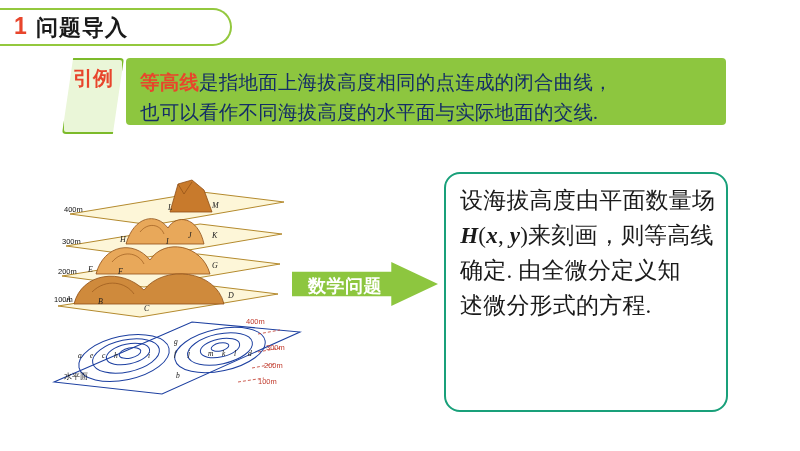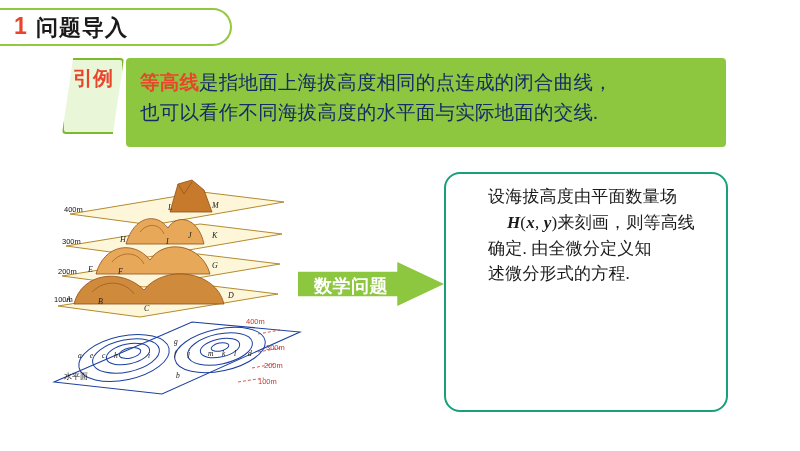--- a/index.html
+++ b/index.html
@@ -84,21 +84,21 @@
     line-height: 1.45;
     letter-spacing: 0px;
   }
 
   
   .definition-banner {
     position: absolute;
     left: 126px;
     top: 58px;
     width: 600px;
-    height: 89px;
+    height: 67px;
     background: #8dc63f;
     border-radius: 4px;
     box-sizing: border-box;
     padding: 10px 14px 0 14px;
   }
   .definition-line {
     font-size: 19.5px;
     color: #142d66;
     line-height: 1.55;
     letter-spacing: 0.2px;
@@ -114,21 +114,21 @@
     left: 52px;
     top: 172px;
     width: 250px;
     height: 225px;
   }
   .figure svg { display: block; }
 
   
   .arrow-wrap {
     position: absolute;
-    left: 298px;
+    left: 292px;
     top: 262px;
     width: 130px;
     height: 44px;
   }
   .arrow-shape {
     position: absolute;
     left: 0;
     top: 0;
     width: 146px;
     height: 44px;
@@ -152,26 +152,25 @@
     top: 172px;
     width: 284px;
     height: 240px;
     border: 2px solid #19a07a;
     border-radius: 16px;
     background: #ffffff;
     box-sizing: border-box;
     padding: 10px 12px 0 14px;
   }
   .math-line {
-    font-size: 17px;
+    font-size: 23px;
     color: #1a1a1a;
     line-height: 1.52;
     letter-spacing: 0.2px;
     white-space: nowrap;
-    margin-left: 28px;
   }
   .math-line.formula {
     font-family: "Liberation Serif", serif;
     text-align: center;
   }
   .math-line i {
     font-style: italic;
   }
   .math-line sub {
     font-size: 0.66em;

